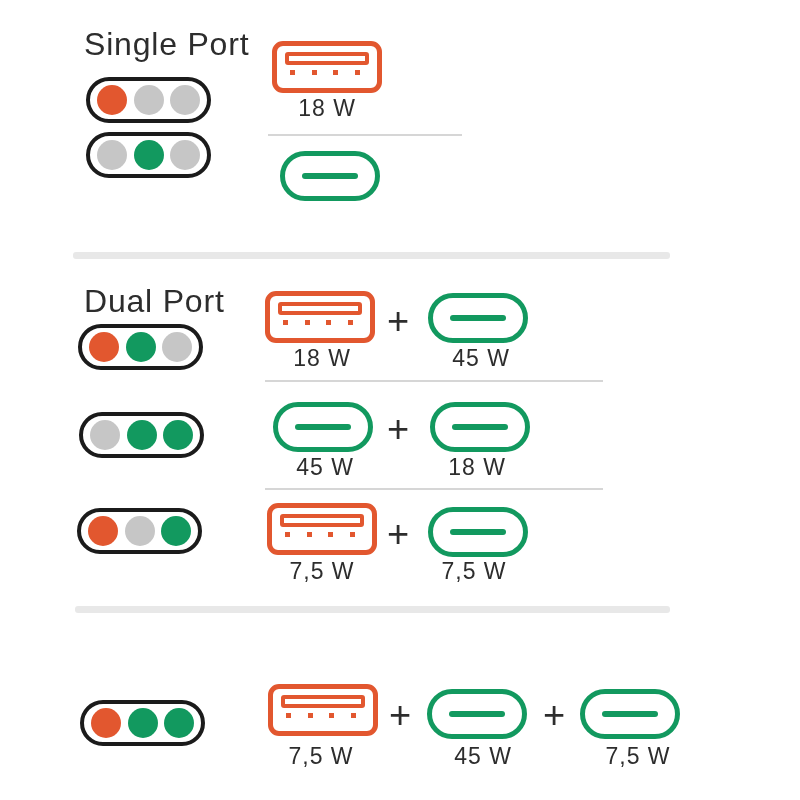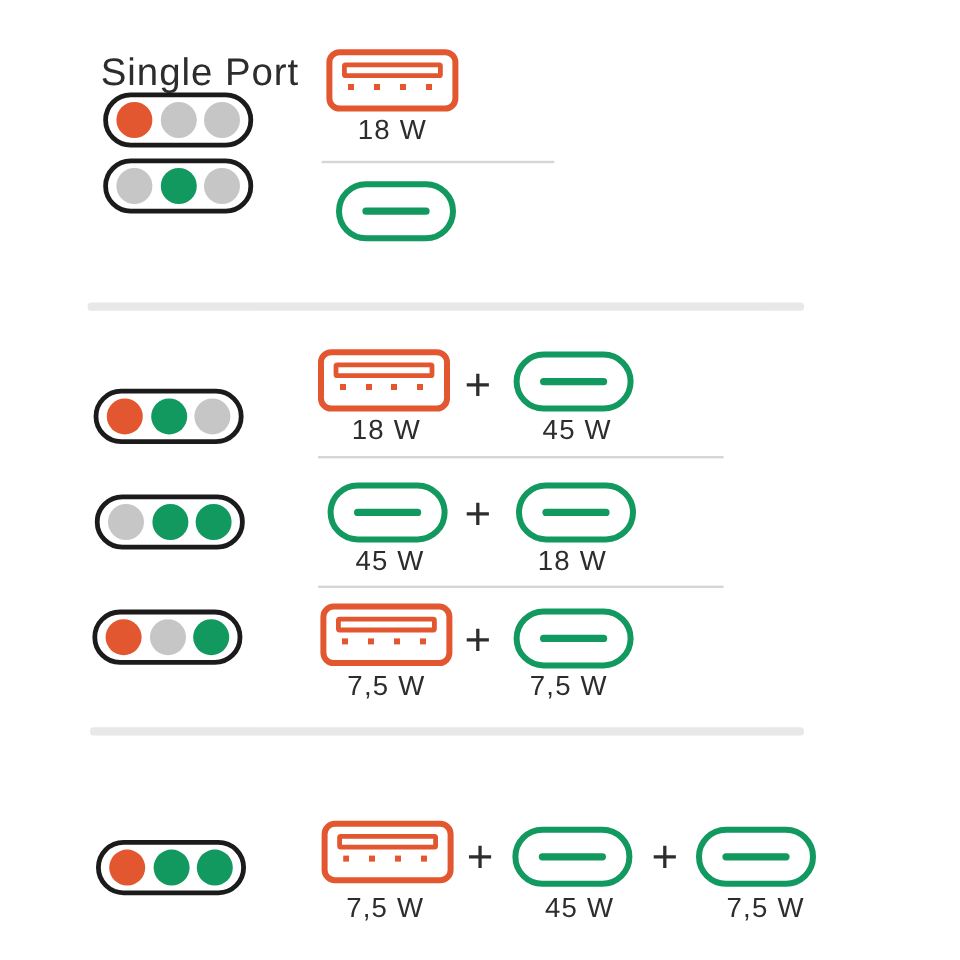--- a/index.html
+++ b/index.html
@@ -54,41 +54,42 @@
   }
   .divider-thin{
     position:absolute;height:2px;background:var(--divider-thin,#d6d6d6);
   }
 </style>
 </head>
 <body>
 
 <div class="canvas">
 
-  <div class="heading" style="left:84px;top:44px">Single Port</div>
+  <div class="heading" style="left:84px;top:28px">Single Port</div>
 
   <div class="tl" style="left:86px;top:77px">
     <span class="dot orange"></span>
     <span class="dot gray"></span>
     <span class="dot gray"></span>
   </div>
   <div class="icon usb_a" style="left:272px;top:41px"></div>
   <div class="watt" style="left:269px;top:97px">18 W</div>
 
   <div class="divider-thin" style="left:268px;top:134px;width:194px"></div>
 
   <div class="tl" style="left:86px;top:132px">
     <span class="dot gray"></span>
     <span class="dot green"></span>
     <span class="dot gray"></span>
   </div>
   <div class="icon usb_c" style="left:280px;top:151px"></div>
 
   <div class="divider-thick" style="left:73px;top:252px;width:597px"></div>
 
+  <div class="heading" style="left:84px;top:285px">Dual Port</div>
 
   <div class="tl" style="left:78px;top:324px">
     <span class="dot orange"></span>
     <span class="dot green"></span>
     <span class="dot gray"></span>
   </div>
   <div class="icon usb_a" style="left:265px;top:291px"></div>
   <div class="watt" style="left:264px;top:347px">18 W</div>
   <div class="plus" style="left:387px;top:302px">+</div>
   <div class="icon usb_c" style="left:428px;top:293px"></div>

